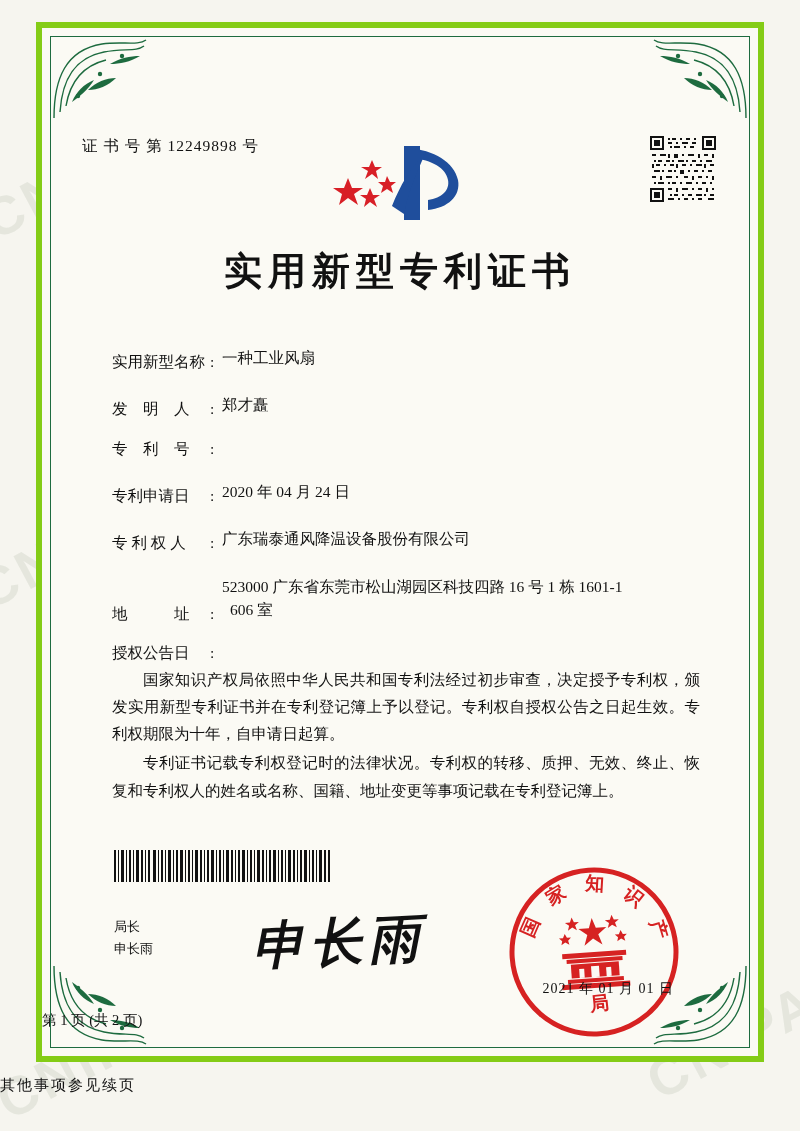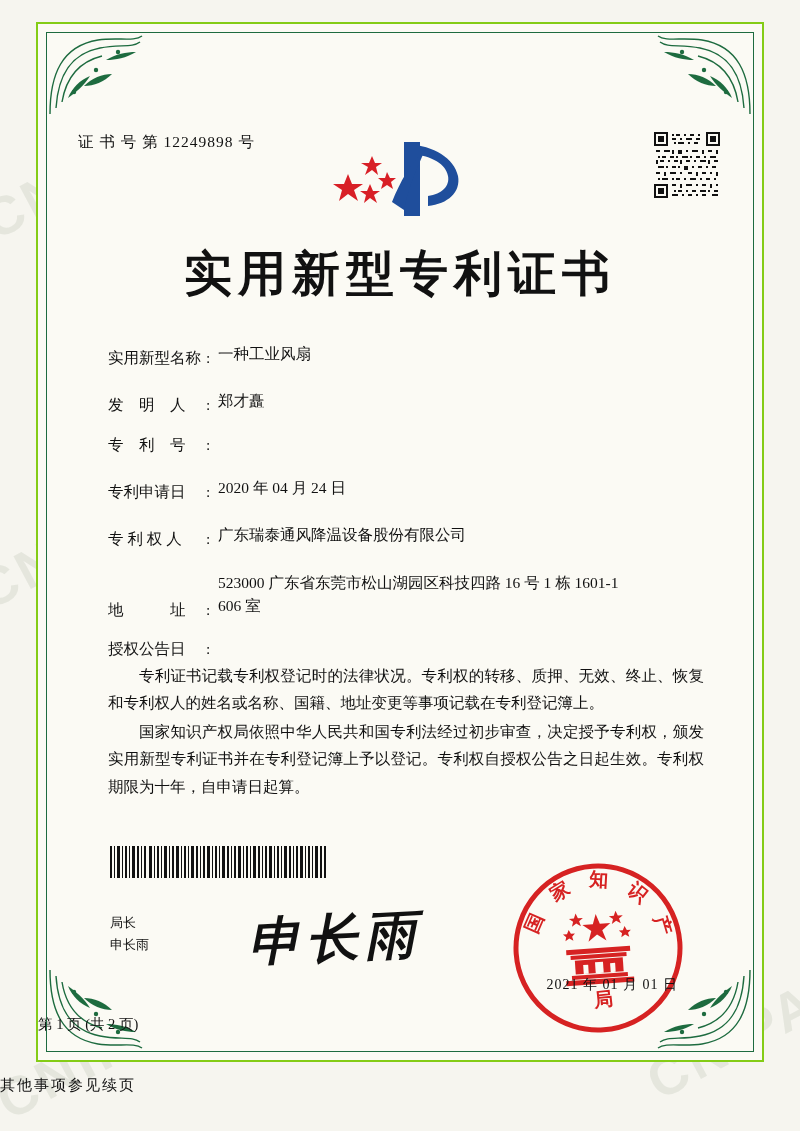--- a/index.html
+++ b/index.html
@@ -23,21 +23,21 @@
     pointer-events:none;
     user-select:none;
   }
 
   
   .cert{
     position:absolute;
     left:36px;top:22px;
     width:728px;height:1040px;
     background:#fbfaf4;
-    border:2px solid #84cc16;
+    border:6px solid #84cc16;
     box-sizing:border-box;
   }
   .cert:after{
     content:"";position:absolute;
     left:8px;top:8px;right:8px;bottom:8px;
     border:1px solid #1d6b3f;
   }
   
   .corner{
     position:absolute;width:96px;height:82px;
@@ -59,38 +59,38 @@
     width:140px;height:90px;
   }
   .qr{
     position:absolute;right:42px;top:108px;
     width:66px;height:66px;
   }
 
   .title{
     position:absolute;left:0;right:0;top:218px;
     text-align:center;
-    font-size:48px;font-weight:700;letter-spacing:6px;color:#111;
+    font-size:38px;font-weight:700;letter-spacing:6px;color:#111;
     font-family:"DejaVu Serif","Liberation Serif",serif;
   }
 
   
   .fields{
     position:absolute;left:70px;right:52px;top:318px;
     font-size:15.5px;color:#111;line-height:1;
   }
   .frow{display:flex;align-items:flex-end;margin-bottom:24px;}
   .flabel{
     width:98px;flex:0 0 98px;
     letter-spacing:0px;
     white-space:pre;
   }
   .fcolon{flex:0 0 12px;}
   .fval{flex:1;line-height:1.5;}
-  .fval .l2{display:block;}
+  .fval .l2{display:block;margin-left:8px;}
   .inline-extra{margin-left:40px;}
 
   
   .paras{
     position:absolute;left:70px;right:58px;top:638px;
     font-size:15.5px;color:#111;line-height:1.75;text-align:justify;
   }
   .paras p{margin:0 0 2px 0;text-indent:2em;}
 
   
@@ -365,22 +365,22 @@
         <span class="l2">606 室</span>
       </span>
     </div>
     <div class="frow">
       <span class="flabel">授权公告日</span>
       <span class="fcolon">:</span>
     </div>
   </div>
 
   <div class="paras">
+    <p>国家知识产权局依照中华人民共和国专利法经过初步审查，决定授予专利权，颁发实用新型专利证书并在专利登记簿上予以登记。专利权自授权公告之日起生效。专利权期限为十年，自申请日起算。</p>
     <p>专利证书记载专利权登记时的法律状况。专利权的转移、质押、无效、终止、恢复和专利权人的姓名或名称、国籍、地址变更等事项记载在专利登记簿上。</p>
-    <p>国家知识产权局依照中华人民共和国专利法经过初步审查，决定授予专利权，颁发实用新型专利证书并在专利登记簿上予以登记。专利权自授权公告之日起生效。专利权期限为十年，自申请日起算。</p>
   </div>
 
   <div class="barcode">
     <svg viewBox="0 0 216 32" shape-rendering="crispEdges">
       <rect width="216" height="32" fill="#fbfaf4"></rect>
       <g fill="#111">
         <rect x="0" y="0" width="2" height="32"></rect>
           <rect x="4" y="0" width="1" height="32"></rect>
         <rect x="7" y="0" width="3" height="32"></rect>
           <rect x="12" y="0" width="1" height="32"></rect>

